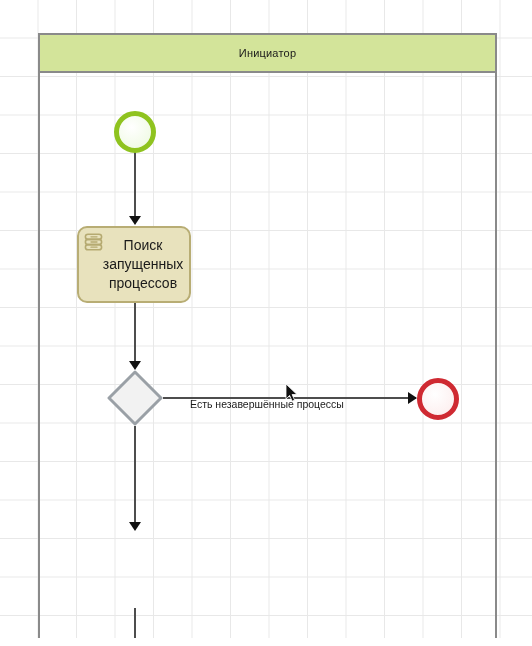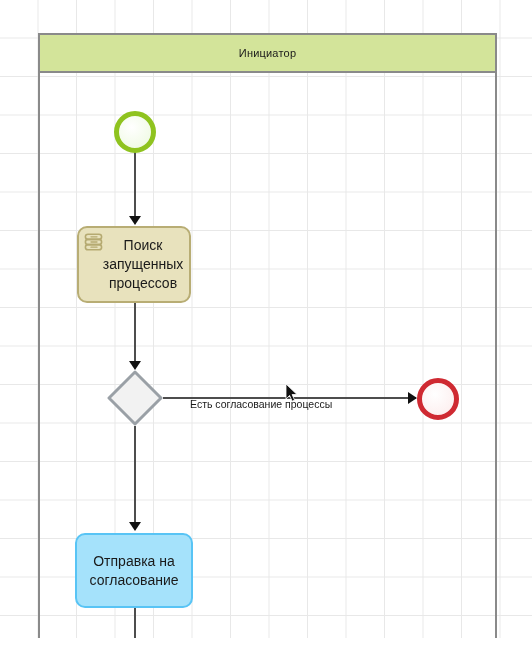--- a/index.html
+++ b/index.html
@@ -185,21 +185,21 @@
   </div>
 
   <div class="flow flow-v" style="left:134px; top:152px; height:68px;"></div>
   <div class="arrowhead arrow-down" style="left:129px; top:216px;"></div>
 
   <div class="flow flow-v" style="left:134px; top:303px; height:62px;"></div>
   <div class="arrowhead arrow-down" style="left:129px; top:361px;"></div>
 
   <div class="flow flow-h" style="left:163px; top:397px; width:253px;"></div>
   <div class="arrowhead arrow-right" style="left:408px; top:392px;"></div>
-  <div class="flow-label" style="left:190px; top:398px;">Есть согласование процессы</div>
+  <div class="flow-label" style="left:190px; top:398px;">Есть незавершённые процессы</div>
 
   <div class="flow flow-v" style="left:134px; top:426px; height:100px;"></div>
   <div class="arrowhead arrow-down" style="left:129px; top:522px;"></div>
 
   <div class="flow flow-v" style="left:134px; top:608px; height:38px;"></div>
 
   <div class="event start-event"></div>
 
   <div class="task task-script">
     <svg class="script-icon" viewBox="0 0 20 22">
@@ -216,21 +216,18 @@
     </svg>
     <span class="task-label">Поиск запущенных процессов</span>
   </div>
 
   <svg class="gateway" viewBox="0 0 56 56">
     <polygon points="28,2 54,28 28,54 2,28" fill="#f2f2f2" stroke="#9aa0a6" stroke-width="3" stroke-linejoin="round"></polygon>
   </svg>
 
   <div class="event end-event"></div>
 
-  <div class="task task-user">
-    <span class="task-label">Отправка на согласование</span>
-  </div>
 
   <svg class="cursor" viewBox="0 0 14 20">
     <path d="M1 1 L1 16 L4.6 12.4 L7.2 18.2 L9.6 17.1 L7.1 11.5 L12 11.5 Z" fill="#111111" stroke="#ffffff" stroke-width="0.8"></path>
   </svg>
 
 </div>
 
 </body></html>

